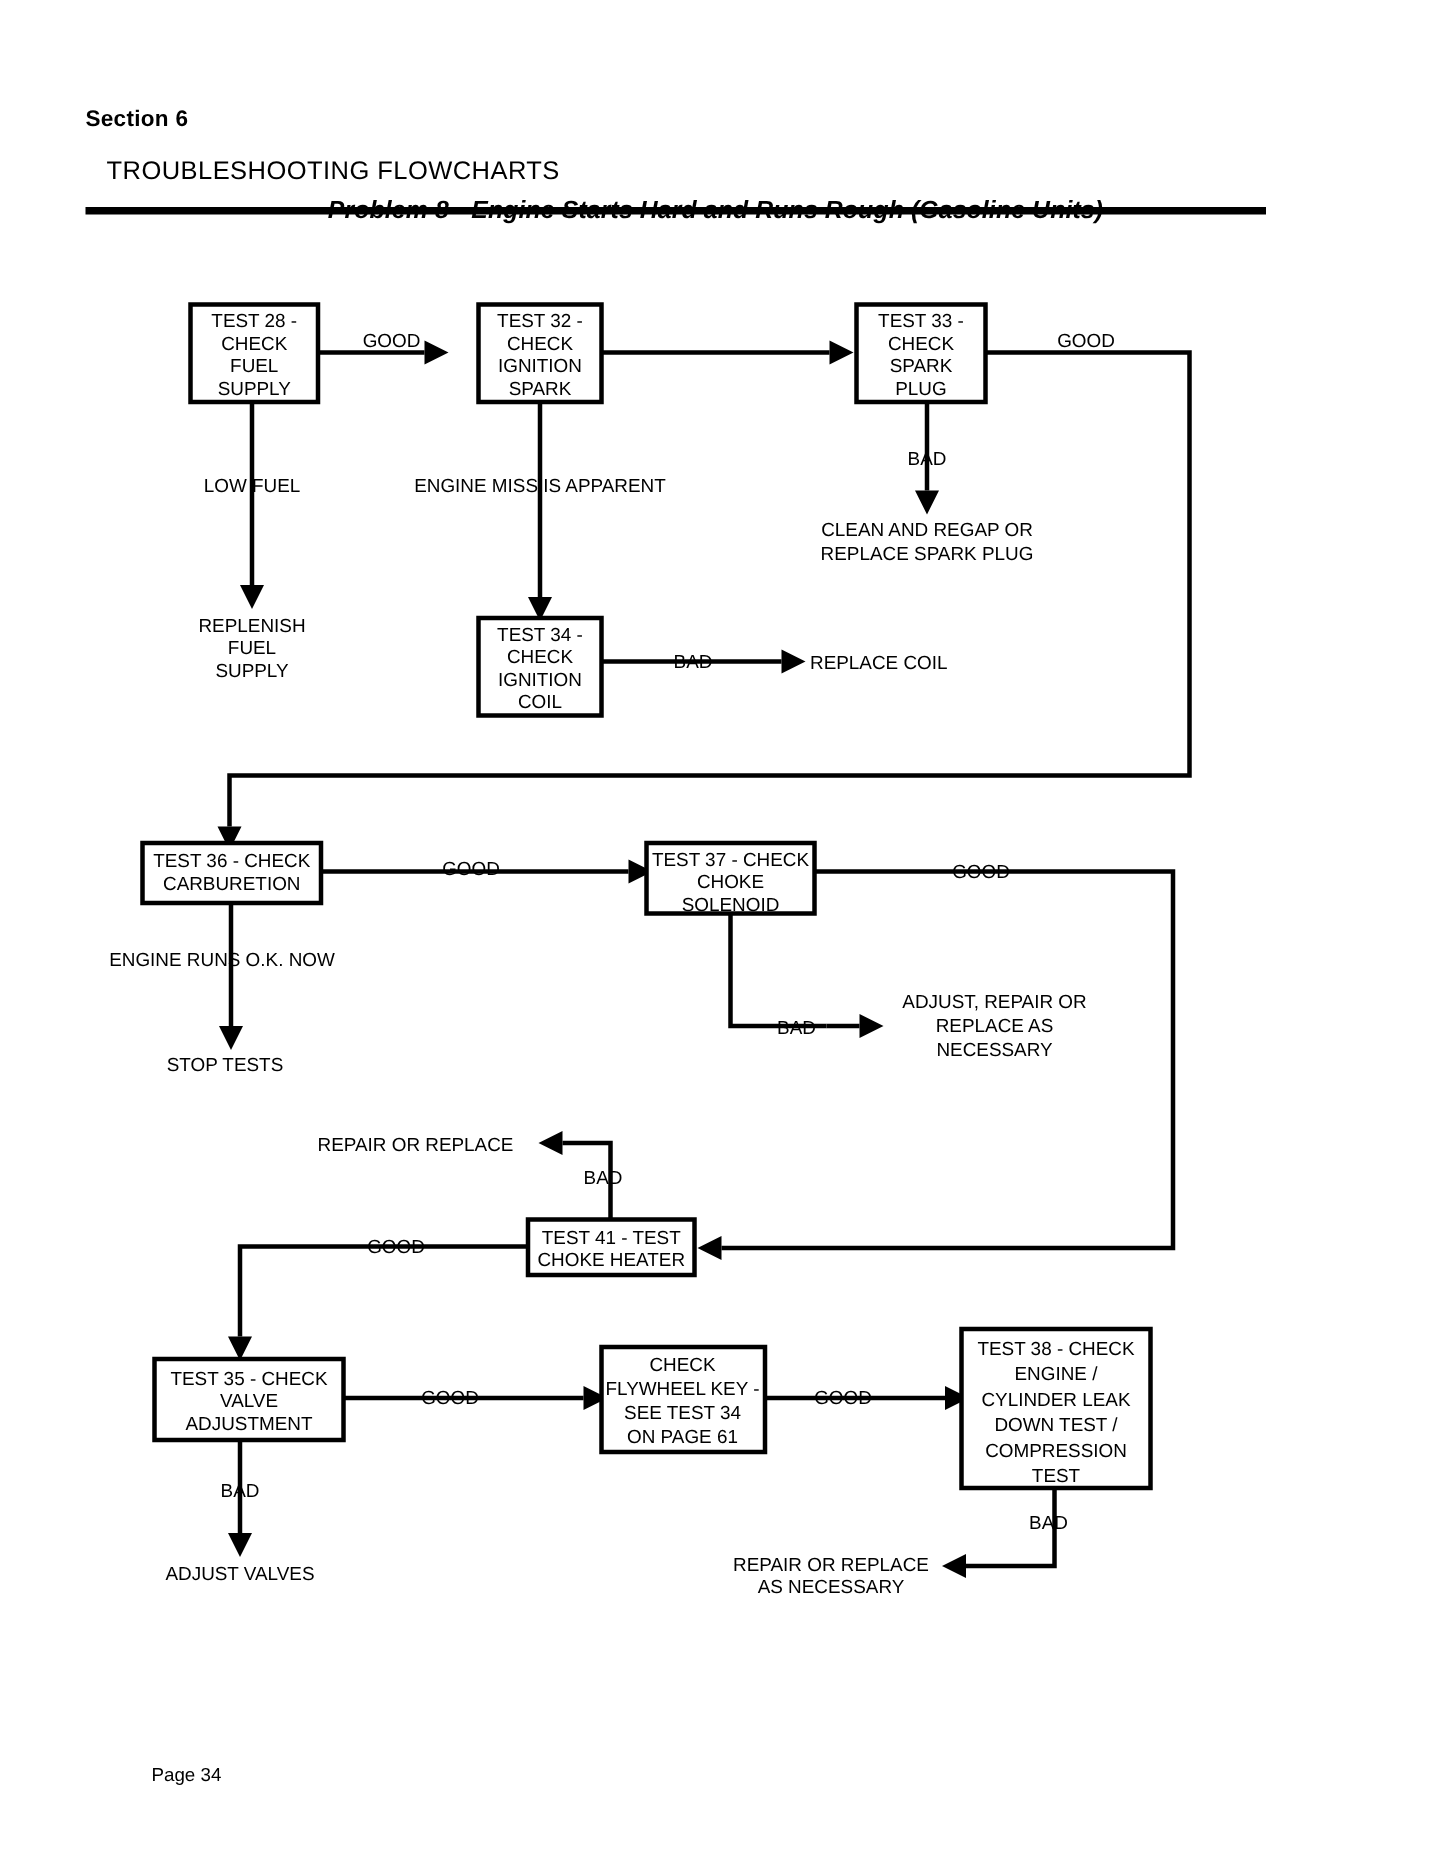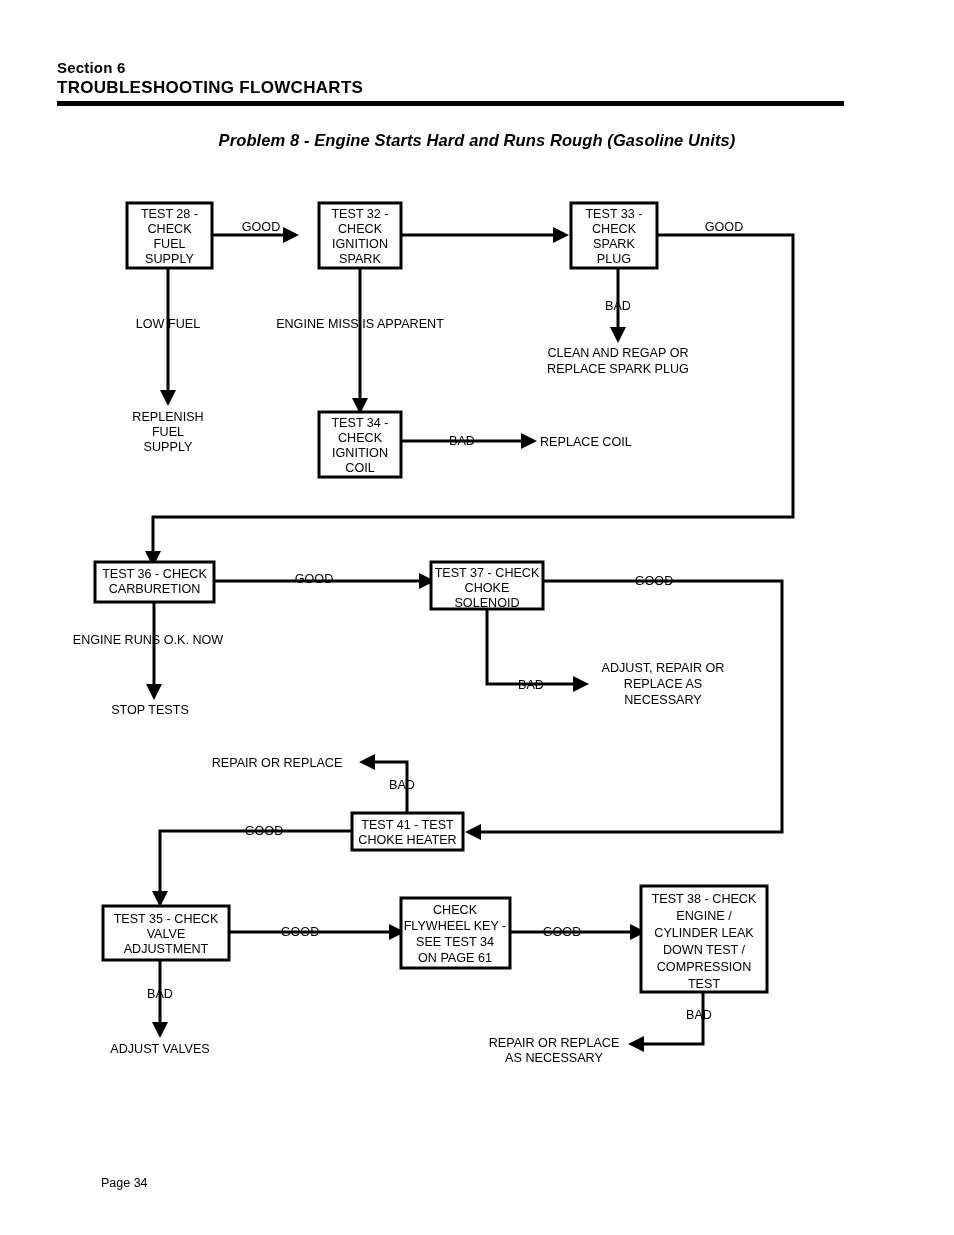--- a/index.html
+++ b/index.html
@@ -13,36 +13,36 @@
     position: relative;
     font-family: "Liberation Sans", sans-serif;
     color: #000000;
     overflow: hidden;
   }
 
   
   .page-header {
     position: absolute;
     left: 57px;
-    top: 58px;
+    top: 70px;
     width: 787px;
   }
   .section-label {
     font-size: 15px;
     font-weight: bold;
     letter-spacing: 0.2px;
     line-height: 19px;
     margin: 0;
   }
   .section-title {
     font-size: 17px;
-    font-weight: bold;
+    font-weight: normal;
     letter-spacing: 0.3px;
     line-height: 21px;
-    margin: 0;
+    margin: 14px;
   }
   .header-rule {
     margin-top: 3px;
     height: 5px;
     background: #000000;
     width: 787px;
   }
 
   
   .problem-title {

